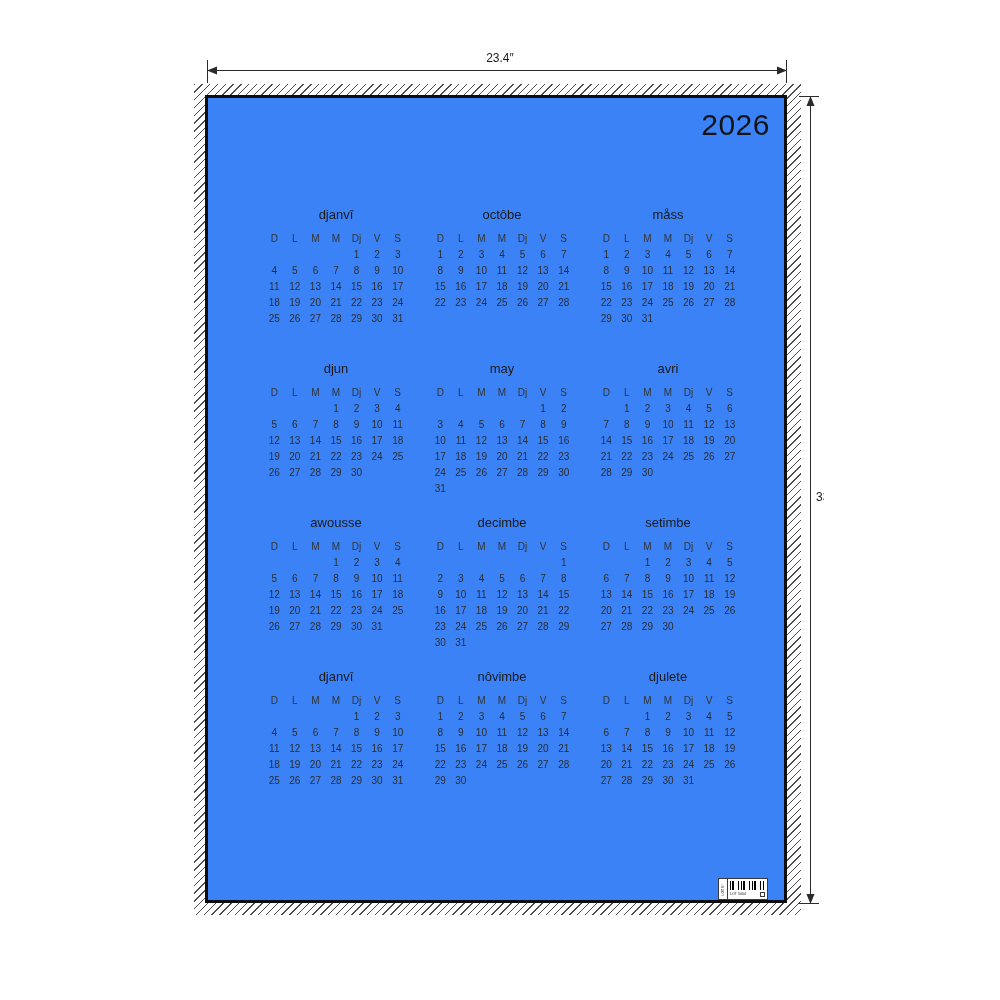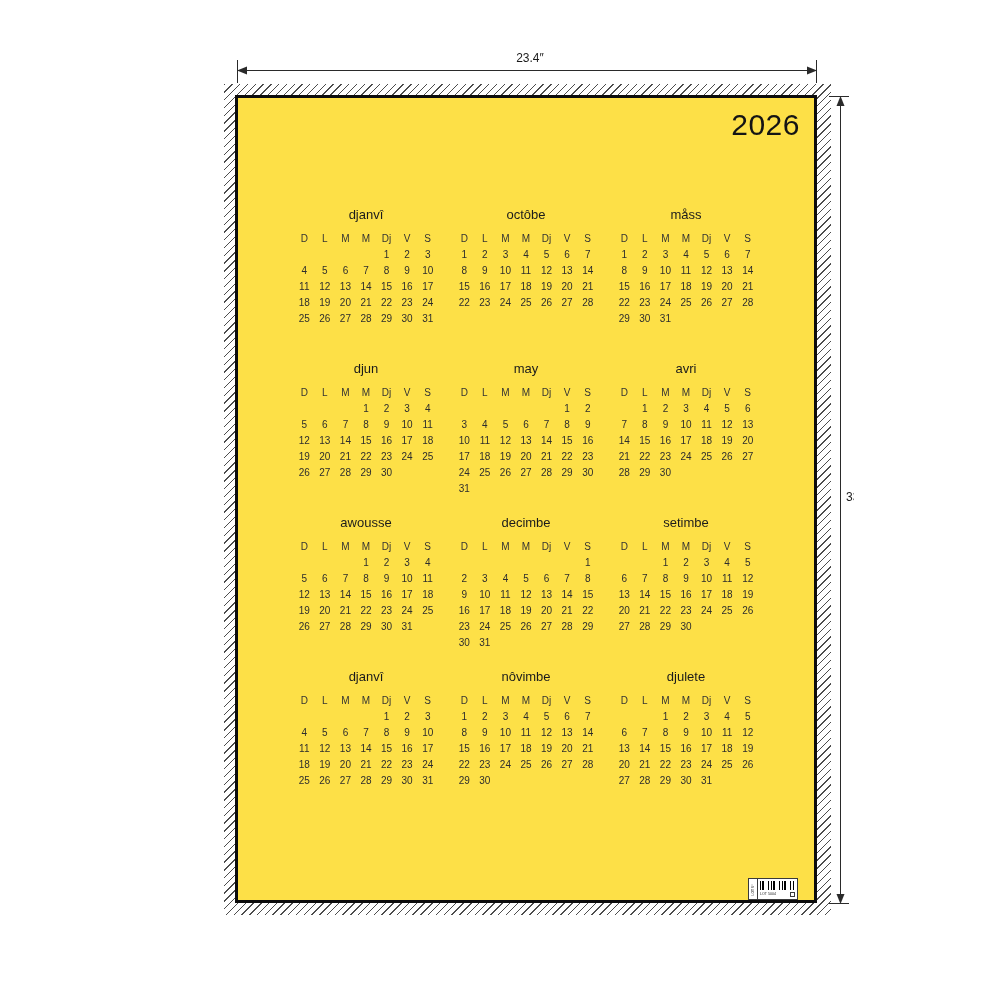--- a/index.html
+++ b/index.html
@@ -1,39 +1,39 @@
 <!DOCTYPE html>
 <html><head>
 <meta charset="utf-8">
 <style>
   html,body { margin:0; padding:0; background:#ffffff; }
   body { width:1000px; height:1000px; font-family:"Liberation Sans", sans-serif; color:#161616; }
-  .scene { position:relative; width:824px; height:1000px; overflow:hidden;margin-left:30px; }
+  .scene { position:relative; width:824px; height:1000px; overflow:hidden; }
 
   
   .hatch {
     position:absolute; left:194px; top:84px; width:607px; height:831px;
     background: repeating-linear-gradient(135deg, #4d4d4d 0 1px, transparent 1px 5.5px);
   }
 
   
   .poster {
     position:absolute; left:205px; top:95px; width:582px; height:808px;
-    box-sizing:border-box; border:3px solid #0d0d0d; background:#fde047;
+    box-sizing:border-box; border:3px solid #0d0d0d; background:#3b82f6;
   }
 
   .year {
     position:absolute; top:12px; right:14px;
     font-size:30px; letter-spacing:0.5px; color:#141414; line-height:1;
   }
 
   
   .months-grid {
     position:absolute; left:56px; top:107px;
-    display:grid; grid-template-columns:repeat(3,144px); column-gap:16px;
+    display:grid; grid-template-columns:repeat(3,144px); column-gap:22px;
     grid-auto-rows:154px;
   }
   .month-name { font-size:13px; line-height:20px; margin-bottom:6px; text-align:center; color:#1b1b1b; }
   .days { display:grid; grid-template-columns:repeat(7,1fr); grid-auto-rows:16px; }
   .cell { text-align:center; font-size:10px; line-height:16px; color:#2d2d2d; }
   .cell.dow { color:#333333; }
 
   
   .dim-label { position:absolute; font-size:12px; color:#1a1a1a; line-height:14px; }
   .dim-label.w { left:458px; top:51px; width:84px; text-align:center; }

